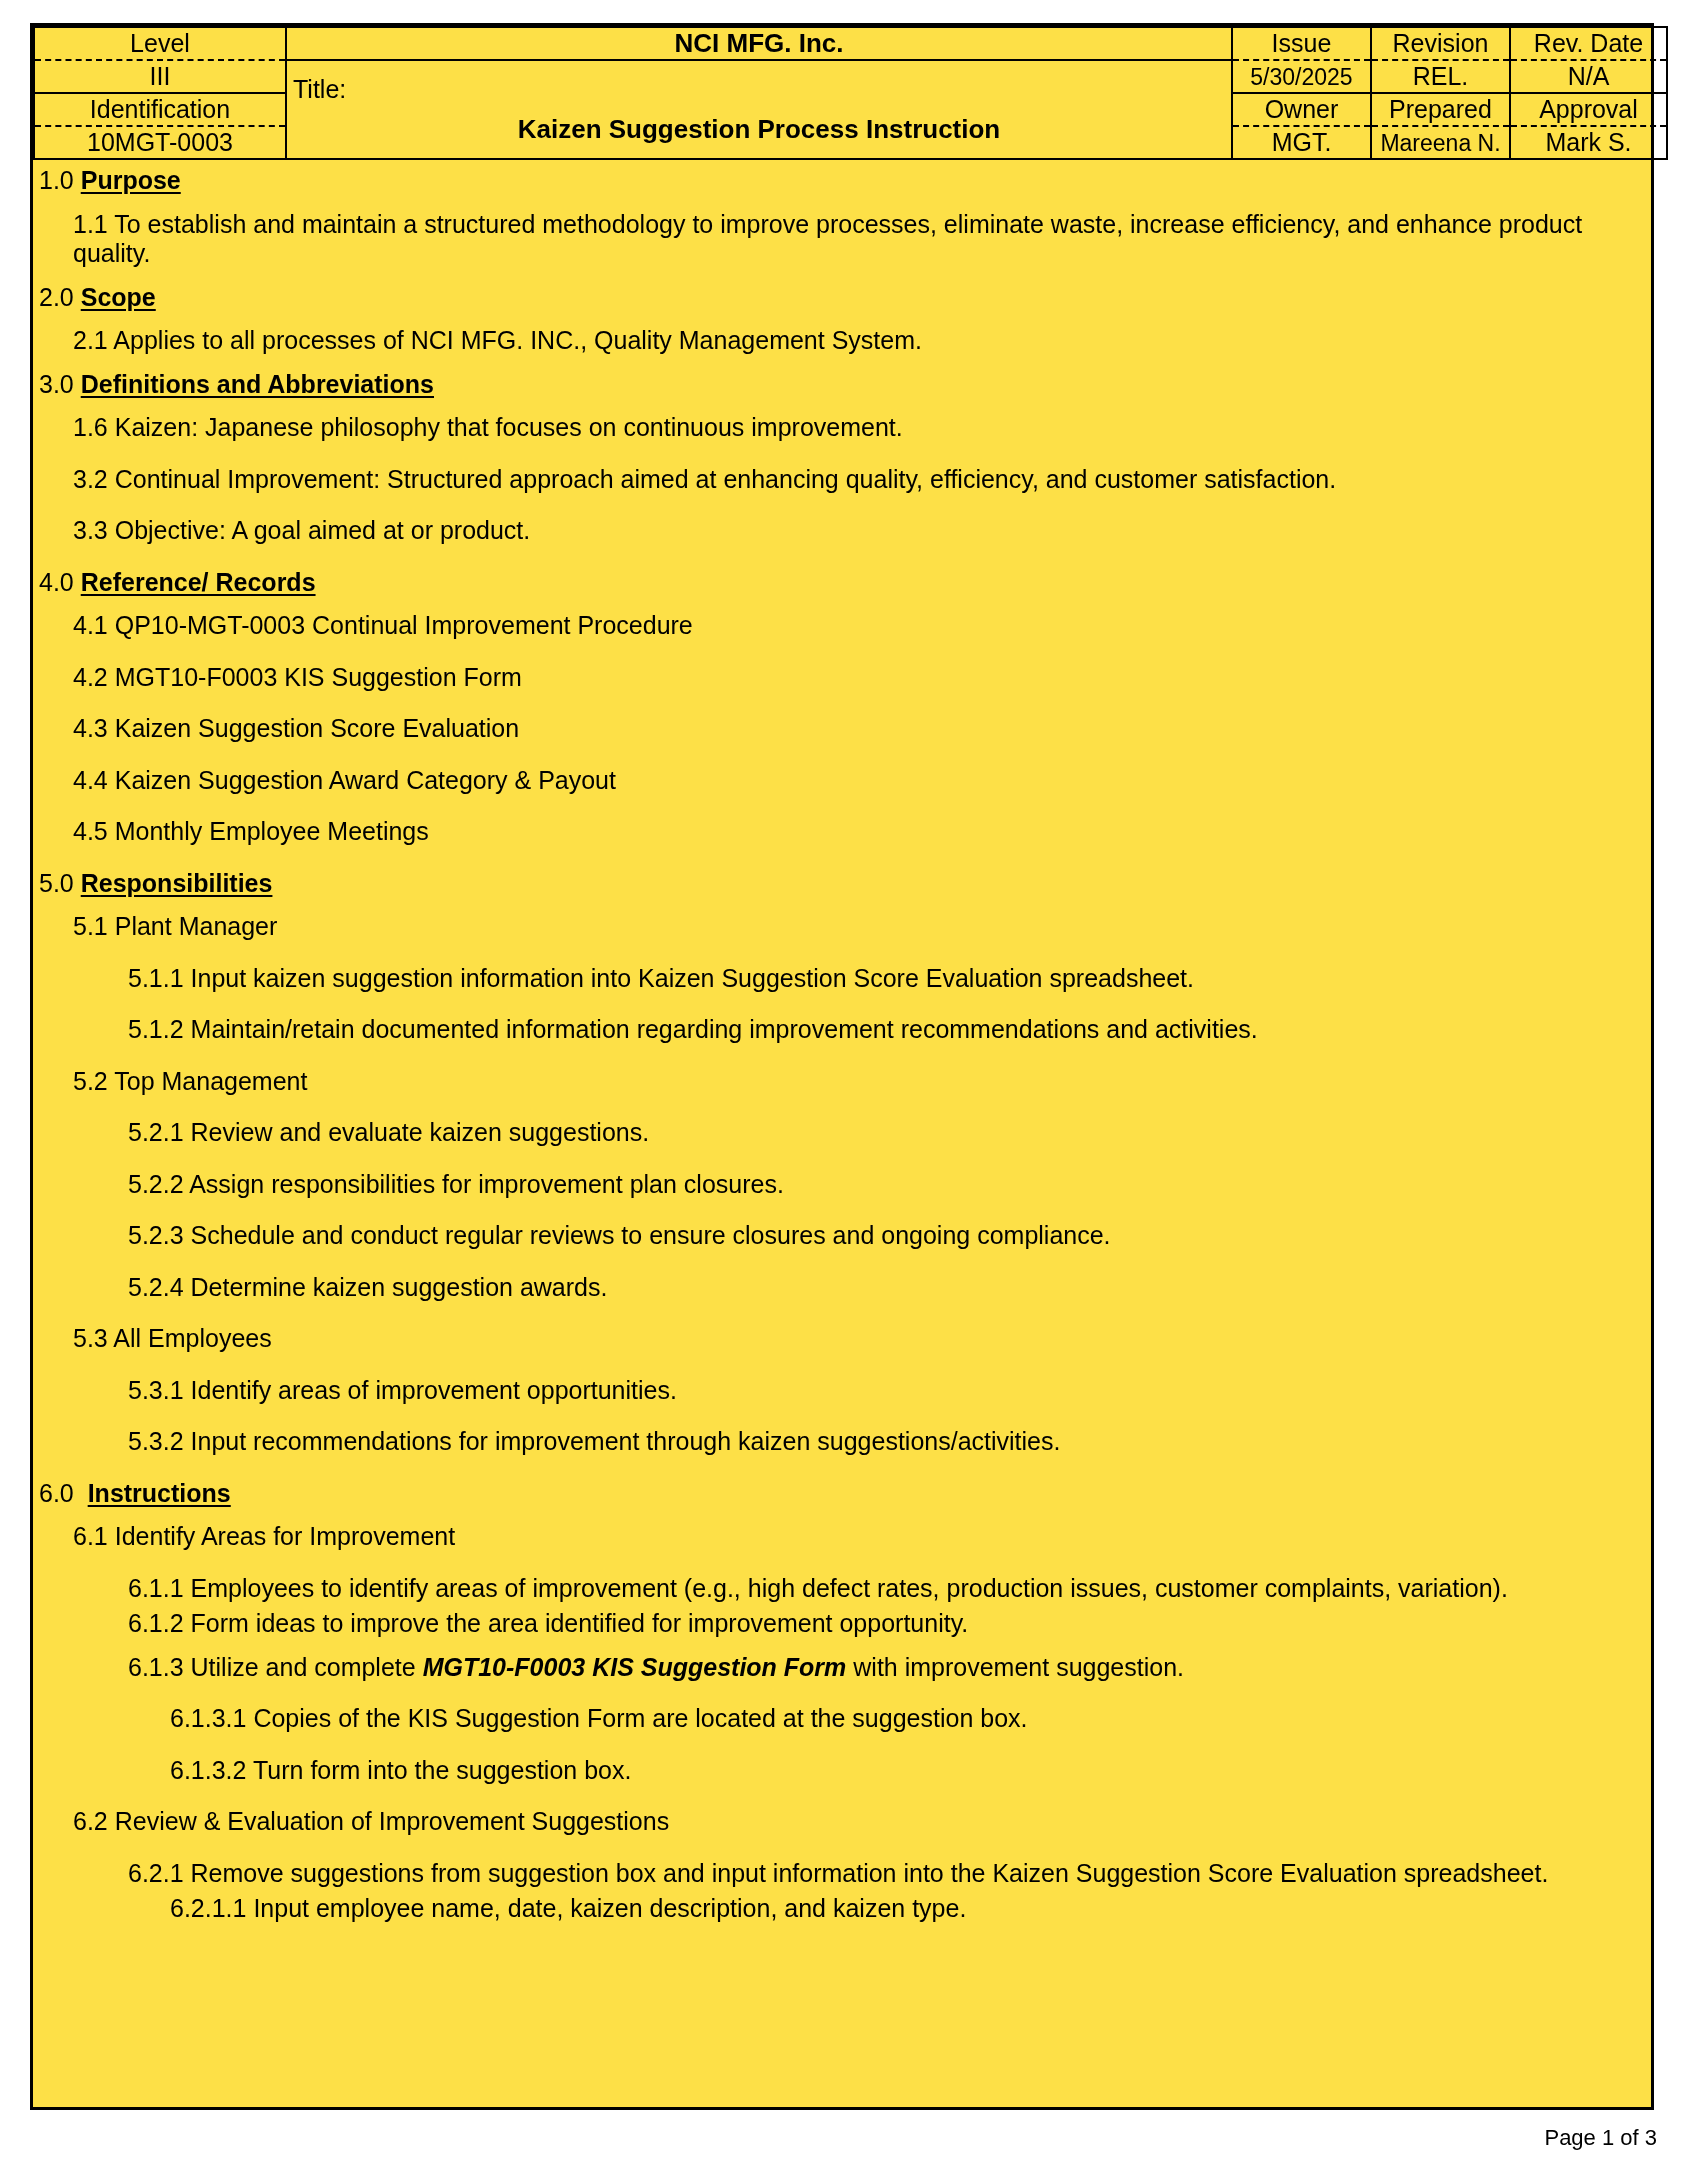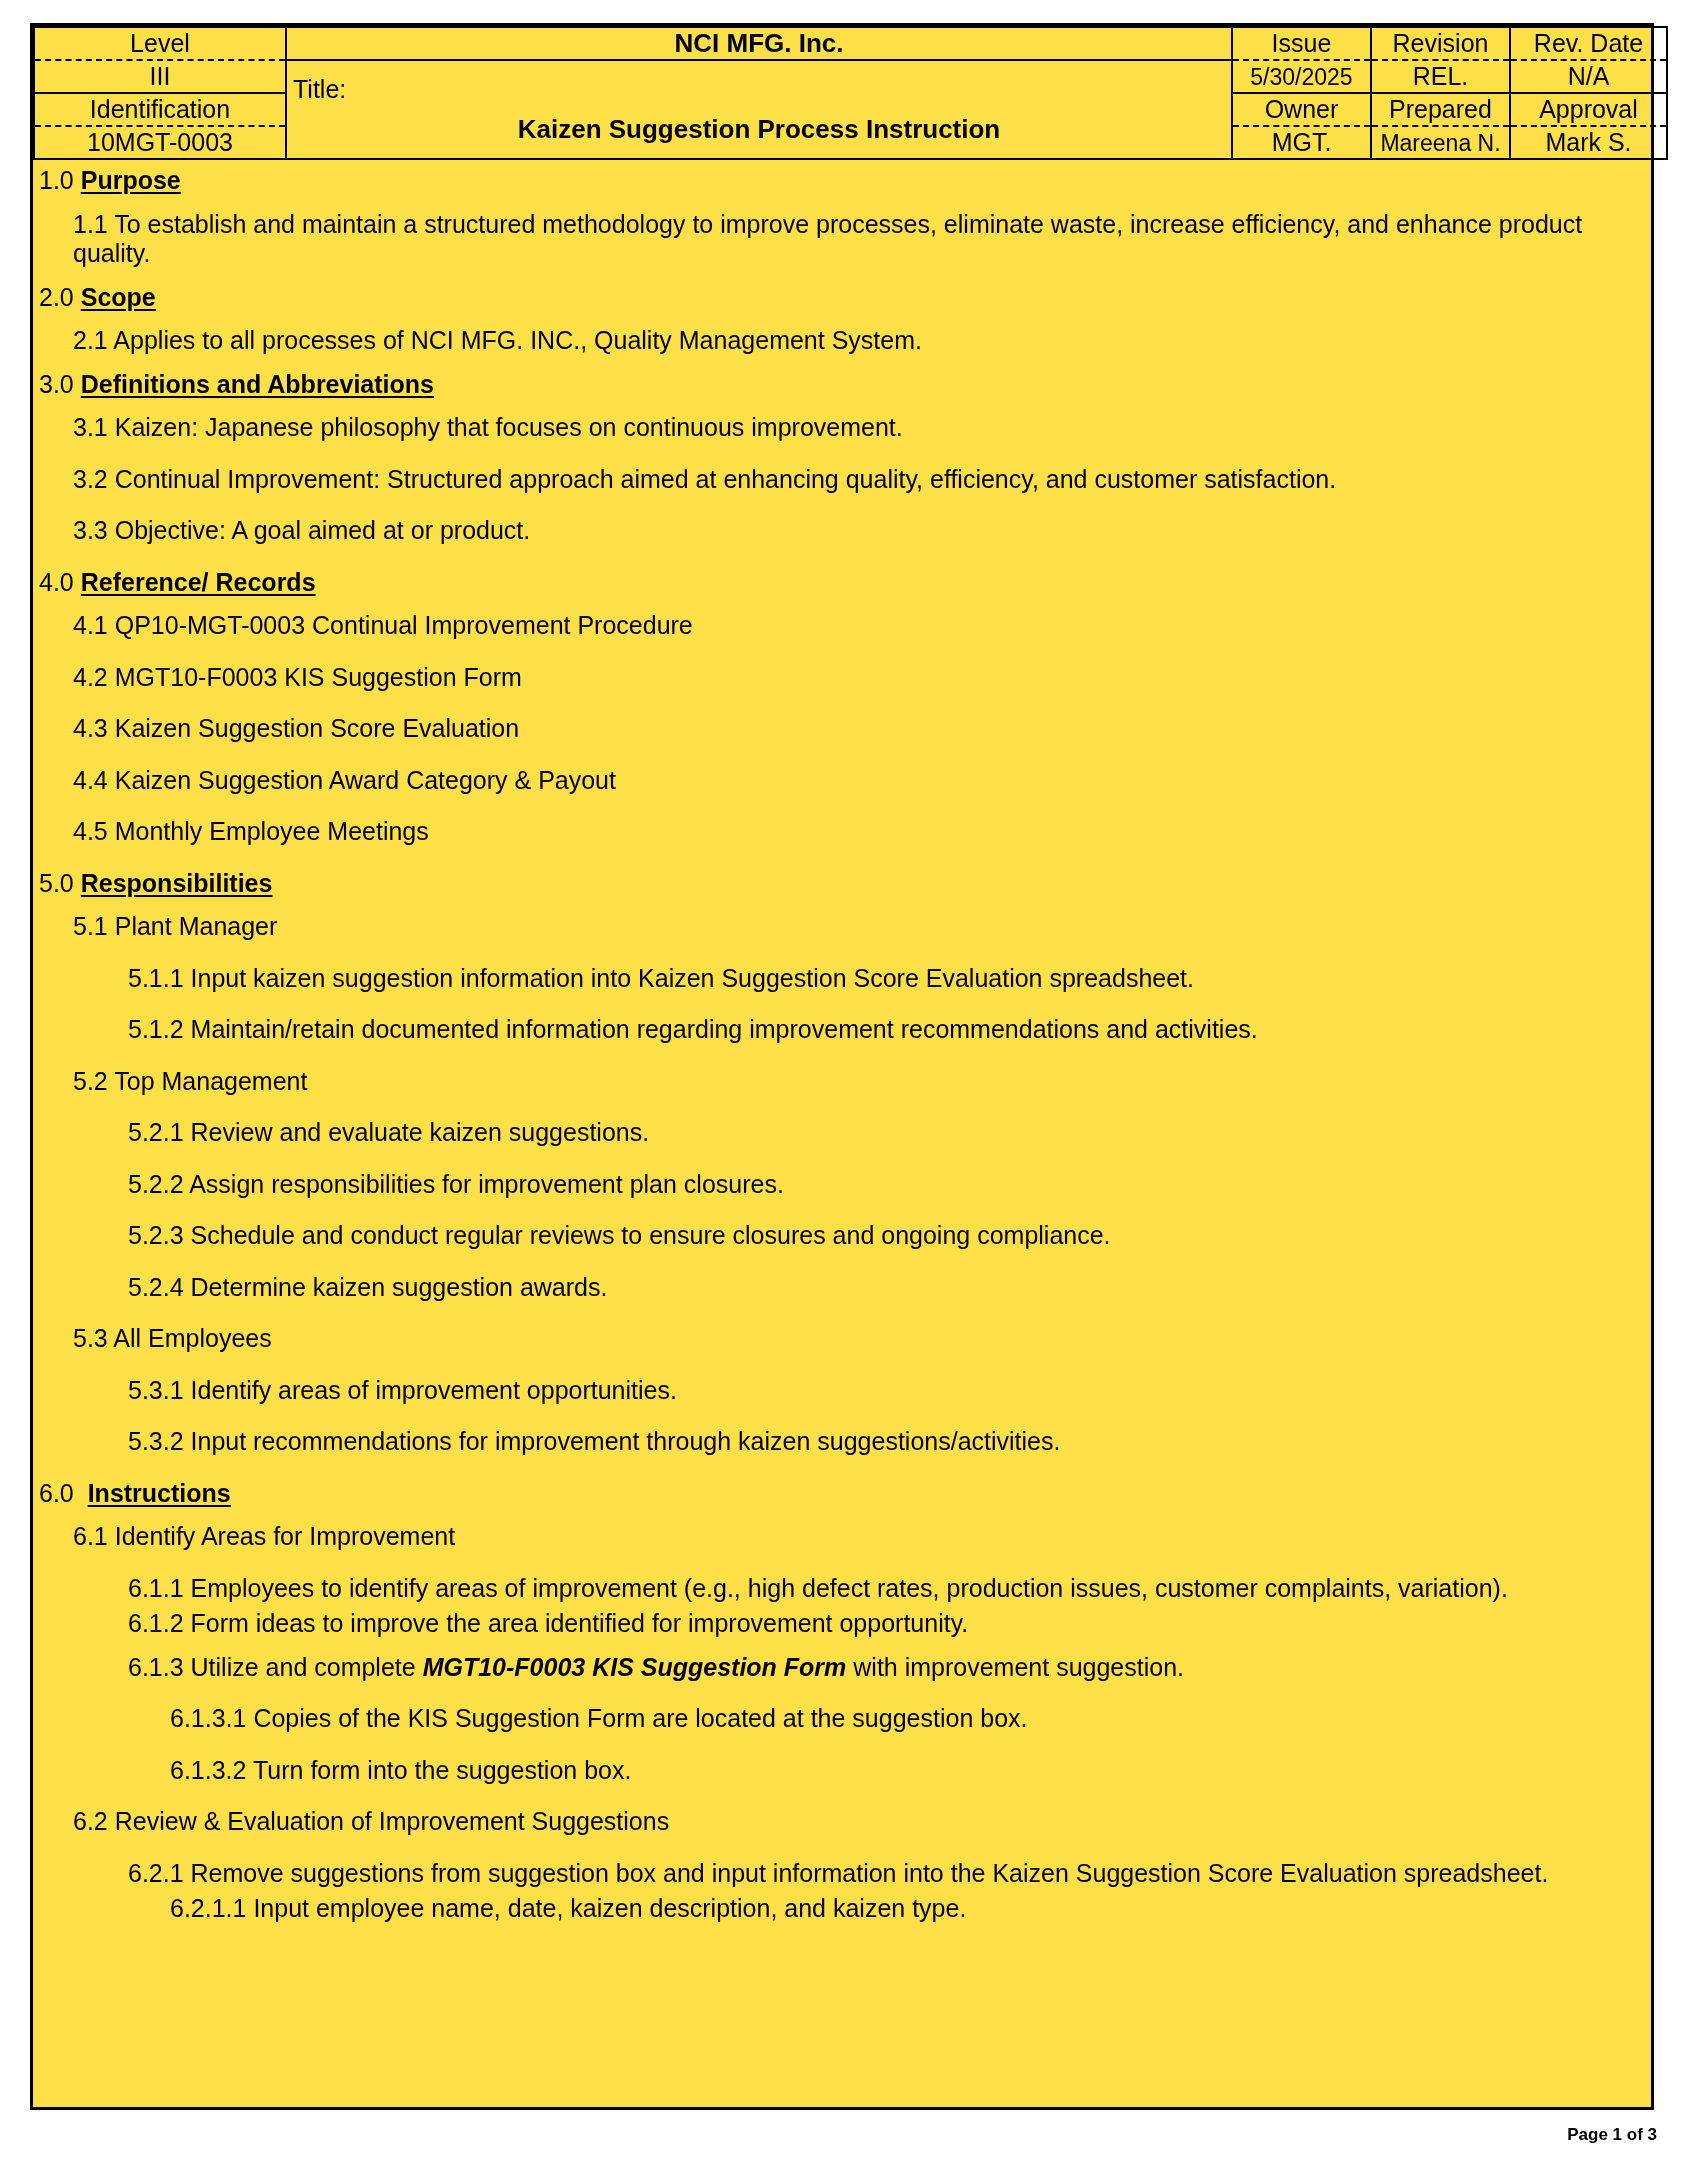--- a/index.html
+++ b/index.html
@@ -105,22 +105,22 @@
     text-underline-offset: 3px;
   }
   .bold { font-weight: normal; }
   .ital { font-style: italic; font-weight: bold; }
 
   
   .footer {
     position: absolute;
     right: 26px;
     top: 2125px;
-    font-size: 17px;
-    font-weight: bold;
+    font-size: 22px;
+    font-weight: normal;
     font-family: "Liberation Sans", sans-serif;
   }
 </style>
 </head>
 <body>
 
 <div class="page">
 
   <table class="hdr">
     <tbody>
@@ -158,21 +158,21 @@
 
   <div class="body-area">
 
     <p class="p lvl0 tight"><span class="num">1.0</span> <span class="heading-text">Purpose</span></p>
     <p class="p lvl1 tight"><span class="num">1.1</span> <span>To establish and maintain a structured methodology to improve processes, eliminate waste, increase efficiency, and enhance product quality.</span></p>
 
     <p class="p lvl0 tight"><span class="num">2.0</span> <span class="heading-text">Scope</span></p>
     <p class="p lvl1 tight"><span class="num">2.1</span> <span>Applies to all processes of NCI MFG. INC., Quality Management System.</span></p>
 
     <p class="p lvl0 tight"><span class="num">3.0</span> <span class="heading-text">Definitions and Abbreviations</span></p>
-    <p class="p lvl1"><span class="num">3.1</span> <span class="bold">Kaizen:</span> <span>Japanese philosophy that focuses on continuous improvement.</span></p>
+    <p class="p lvl1"><span class="num">1.6</span> <span class="bold">Kaizen:</span> <span>Japanese philosophy that focuses on continuous improvement.</span></p>
     <p class="p lvl1"><span class="num">3.2</span> <span class="bold">Continual Improvement:</span> <span>Structured approach aimed at enhancing quality, efficiency, and customer satisfaction.</span></p>
     <p class="p lvl1"><span class="num">3.3</span> <span class="bold">Objective:</span> <span>A goal aimed at or product.</span></p>
 
     <p class="p lvl0 tight"><span class="num">4.0</span> <span class="heading-text">Reference/ Records</span></p>
     <p class="p lvl1"><span class="num">4.1</span> <span>QP10-MGT-0003 Continual Improvement Procedure</span></p>
     <p class="p lvl1"><span class="num">4.2</span> <span>MGT10-F0003 KIS Suggestion Form</span></p>
     <p class="p lvl1"><span class="num">4.3</span> <span>Kaizen Suggestion Score Evaluation</span></p>
     <p class="p lvl1"><span class="num">4.4</span> <span>Kaizen Suggestion Award Category &amp; Payout</span></p>
     <p class="p lvl1"><span class="num">4.5</span> <span>Monthly Employee Meetings</span></p>
 

